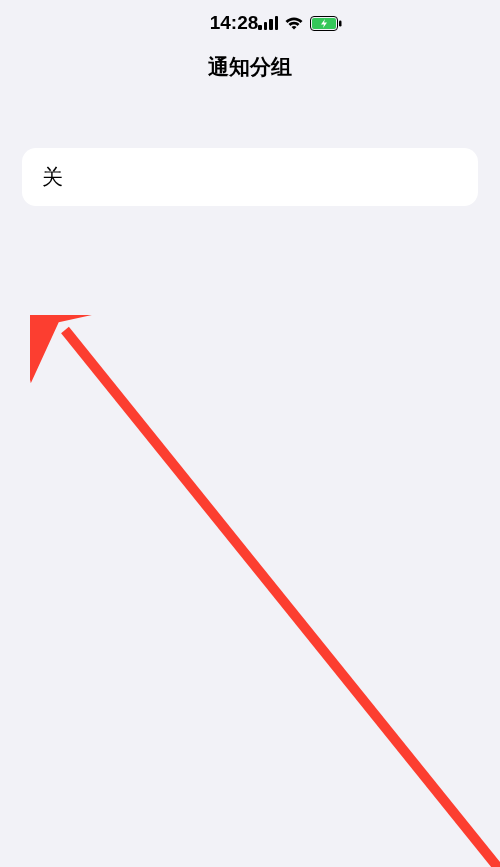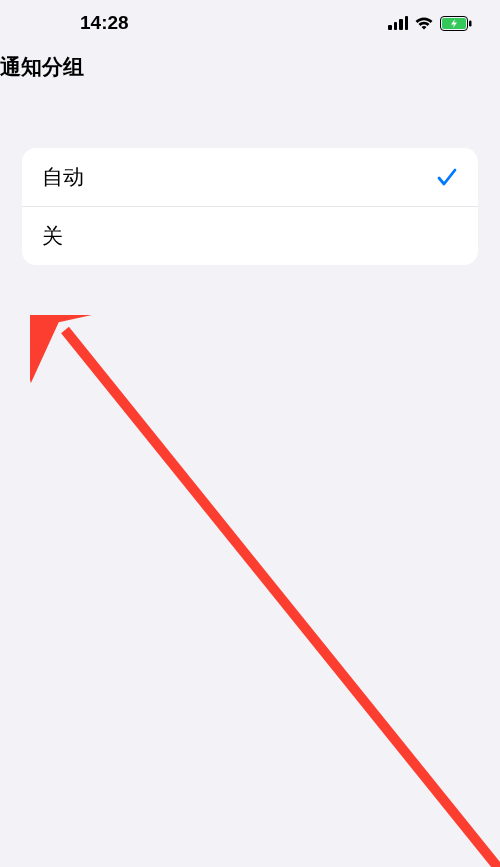--- a/index.html
+++ b/index.html
@@ -11,21 +11,21 @@
     body {
       width: 500px;
       height: 867px;
       background: #f2f2f7;
       font-family: -apple-system, BlinkMacSystemFont, "Helvetica Neue", sans-serif;
       position: relative;
       overflow: hidden;
     }
     .status-bar {
       display: flex;
-      justify-content: space-between;
+      justify-content: center;
       align-items: center;
       padding: 10px 28px 8px 36px;
       height: 44px;
       margin-left: 44px;
     }
     .status-time {
       font-size: 19px;
       font-weight: 600;
       color: #000;
     }
@@ -74,21 +74,21 @@
     }
     .back-chevron {
       width: 16px;
       height: 26px;
       margin-right: 4px;
     }
     .nav-title {
       position: absolute;
       left: 0;
       right: 0;
-      text-align: left;
+      text-align: center;
       font-size: 21px;
       font-weight: 600;
       color: #000;
       z-index: 1;
     }
     .list-group {
       margin: 54px 22px 0 22px;
       background: #fff;
       border-radius: 14px;
       overflow: hidden;
@@ -144,26 +144,20 @@
     </svg>
   </div>
 </div>
 
 <div class="nav-bar">
   <div class="nav-title">通知分组</div>
 </div>
 
 <div class="list-group">
   <div class="list-item">
-    <span class="list-label">自动</span>
-    <svg class="checkmark" viewBox="0 0 22 22">
-      <path d="M3 12 L8 18 L19 4" stroke="#007aff" stroke-width="2.8" fill="none" stroke-linecap="round" stroke-linejoin="round"></path>
-    </svg>
-  </div>
-  <div class="list-item">
     <span class="list-label">关</span>
   </div>
 </div>
 
 <svg class="arrow-annotation" width="480" height="560" viewBox="0 0 480 560">
   <defs>
     <marker id="arrowhead" markerWidth="12" markerHeight="12" refX="2" refY="6" orient="auto">
       <path d="M0,0 L12,6 L0,12 L3,6 Z" fill="#fc3e30"></path>
     </marker>
   </defs>

